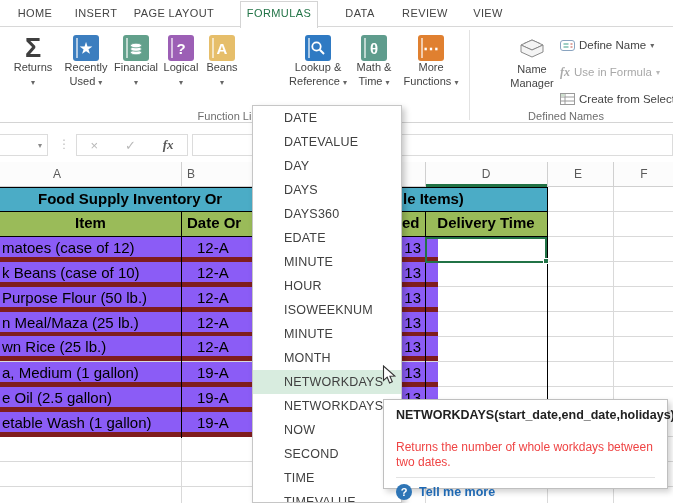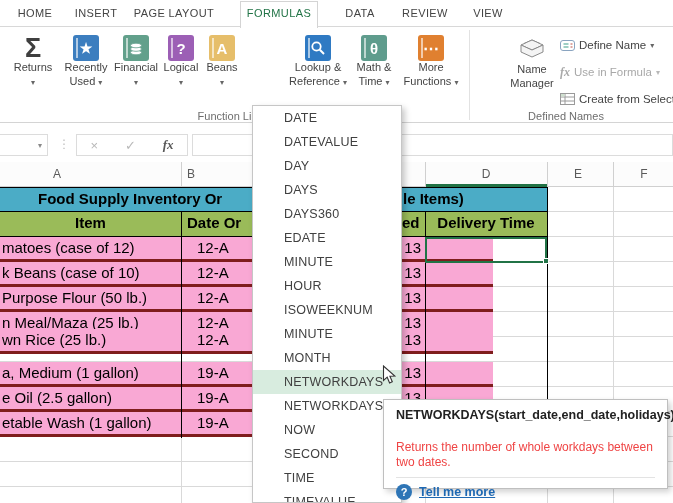--- a/index.html
+++ b/index.html
@@ -41,21 +41,21 @@
   .colletter { position:absolute; top:0; height:25px; line-height:25px; font-size:12px; color:#5a5a5a;
                text-align:center; width:30px; }
   .gridlines-h { left:0; top:162px; width:673px; height:341px;
       background:repeating-linear-gradient(to bottom, transparent 0 24px, #d9d9d9 24px 25px); }
   .vline { position:absolute; width:1px; background:#d9d9d9; }
   .tblvline { position:absolute; width:1px; background:#000; z-index:3; }
 
   .titlerow { left:0; top:187px; width:547px; height:25px; background:#4bacc6;
               border-top:1px solid #000; border-bottom:1px solid #000; z-index:2; }
   .headerrow { left:0; top:212px; width:547px; height:25px; background:#9abb59; border-bottom:1px solid #000; z-index:2;padding-left:16px; }
-  .trow { position:absolute; left:0; width:493px; height:25px; background:#f9a8d4; border-bottom:3px solid #7f1d1d; z-index:2; }
+  .trow { position:absolute; left:0; width:438px; height:25px; background:#8b5cf6; border-bottom:5px solid #7f1d1d; z-index:2; }
   .cell { position:absolute; font-size:15px; color:#000; white-space:nowrap; top:2px; }
   .bold { font-weight:bold; }
   .selcell { left:425px; top:237px; width:122px; height:26px; border:2px solid #217346; z-index:4; }
   .fillhandle { left:543px; top:258px; width:6px; height:6px; background:#217346; border:1px solid #fff; z-index:5; }
 
   
   .menu { left:252px; top:105px; width:150px; height:398px; background:#fff;
           border:1px solid #c6c6c6; box-shadow:3px 3px 6px rgba(0,0,0,.22); z-index:10; overflow:hidden; }
   .mitem { height:24px; line-height:24px; padding-left:31px; font-size:12.5px; color:#404040;
            letter-spacing:.2px; white-space:nowrap; }
@@ -63,21 +63,21 @@
 
   
   .tooltip { left:383px; top:399px; width:285px; height:90px; background:#fff; border:1px solid #bfbfbf;
              box-shadow:3px 3px 6px rgba(0,0,0,.18); z-index:20; padding:8px 12px 0 12px; }
   .tt-title { font-size:12.5px; font-weight:bold; color:#222; white-space:nowrap; }
   .tt-body { font-size:12px; color:#ef4444; line-height:15px; margin-top:18px; width:264px; }
   .tt-sep { border-top:1px solid #e3e3e3; margin-top:7px; }
   .tt-foot { margin-top:6px; display:flex; align-items:center; gap:7px; }
   .tt-q { width:16px; height:16px; border-radius:50%; background:#2e75b6; color:#fff; font-size:11px;
           font-weight:bold; display:flex; align-items:center; justify-content:center; }
-  .tt-link { color:#1e68b2; font-weight:bold; font-size:12.5px;text-decoration:underline; }
+  .tt-link { color:#1e68b2; font-weight:bold; font-size:12.5px; }
 
   .cursor { left:382px; top:365px; z-index:30; }
 </style>
 </head>
 <body>
 
 <div id="app">
 
   <div class="abs gridlines-h"></div>
   <div class="vline" style="left:181px;top:162px;height:341px"></div>
@@ -109,21 +109,21 @@
   <div class="trow" style="top:287px">
     <span class="cell" style="left:2px">Purpose Flour (50 lb.)</span>
     <span class="cell" style="left:197px">12-A</span>
     <span class="cell" style="left:385px;width:36px;text-align:right">13</span>
   </div>
   <div class="trow" style="top:312px">
     <span class="cell" style="left:2px">n Meal/Maza (25 lb.)</span>
     <span class="cell" style="left:197px">12-A</span>
     <span class="cell" style="left:385px;width:36px;text-align:right">13</span>
   </div>
-  <div class="trow" style="top:329px">
+  <div class="trow" style="top:336px">
     <span class="cell" style="left:2px">wn Rice (25 lb.)</span>
     <span class="cell" style="left:197px">12-A</span>
     <span class="cell" style="left:385px;width:36px;text-align:right">13</span>
   </div>
   <div class="trow" style="top:362px">
     <span class="cell" style="left:2px">a, Medium (1 gallon)</span>
     <span class="cell" style="left:197px">19-A</span>
     <span class="cell" style="left:385px;width:36px;text-align:right">13</span>
   </div>
   <div class="trow" style="top:387px">

